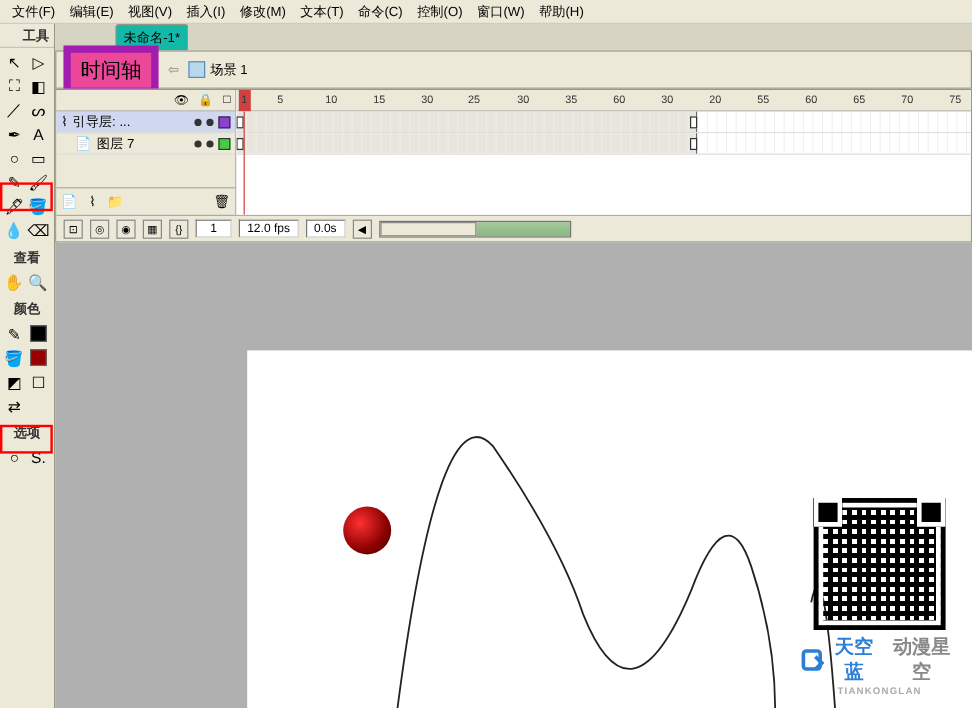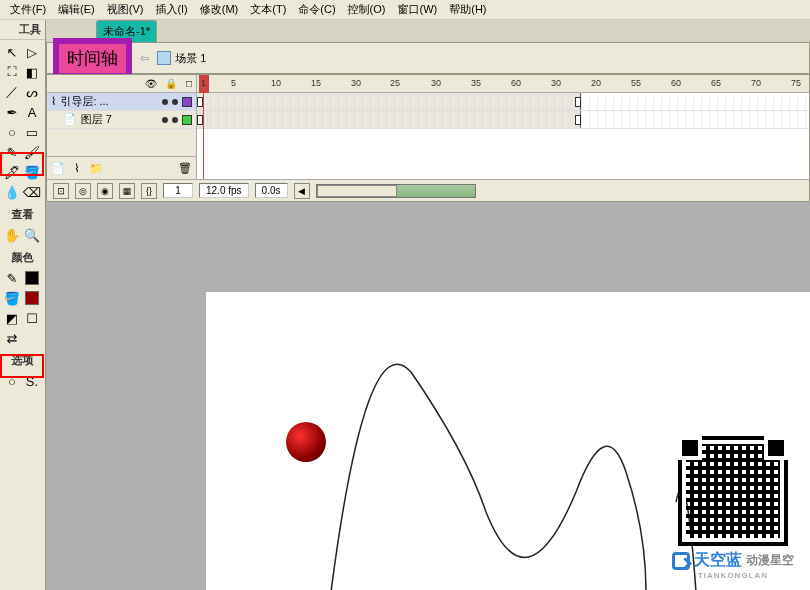--- a/index.html
+++ b/index.html
@@ -244,18 +244,18 @@
       <path d="M 470 210 Q 480 160 490 300" stroke="#222" stroke-width="1.5" fill="none"></path>
     </svg>
 
   </div>
   <div class="qr-block">
     <div class="qr-code"></div>
     <div class="qr-text">
       <div class="cn">
         <span class="qr-logo"></span>
         <span>天空蓝</span>
-        <span style="font-size:12px;color:#888">动漫星空</span>
+        <span style="font-size:16px;color:#888">动漫星空</span>
       </div>
       <div class="py">TIANKONGLAN</div>
     </div>
   </div>
 </div>
 
 </body></html>

